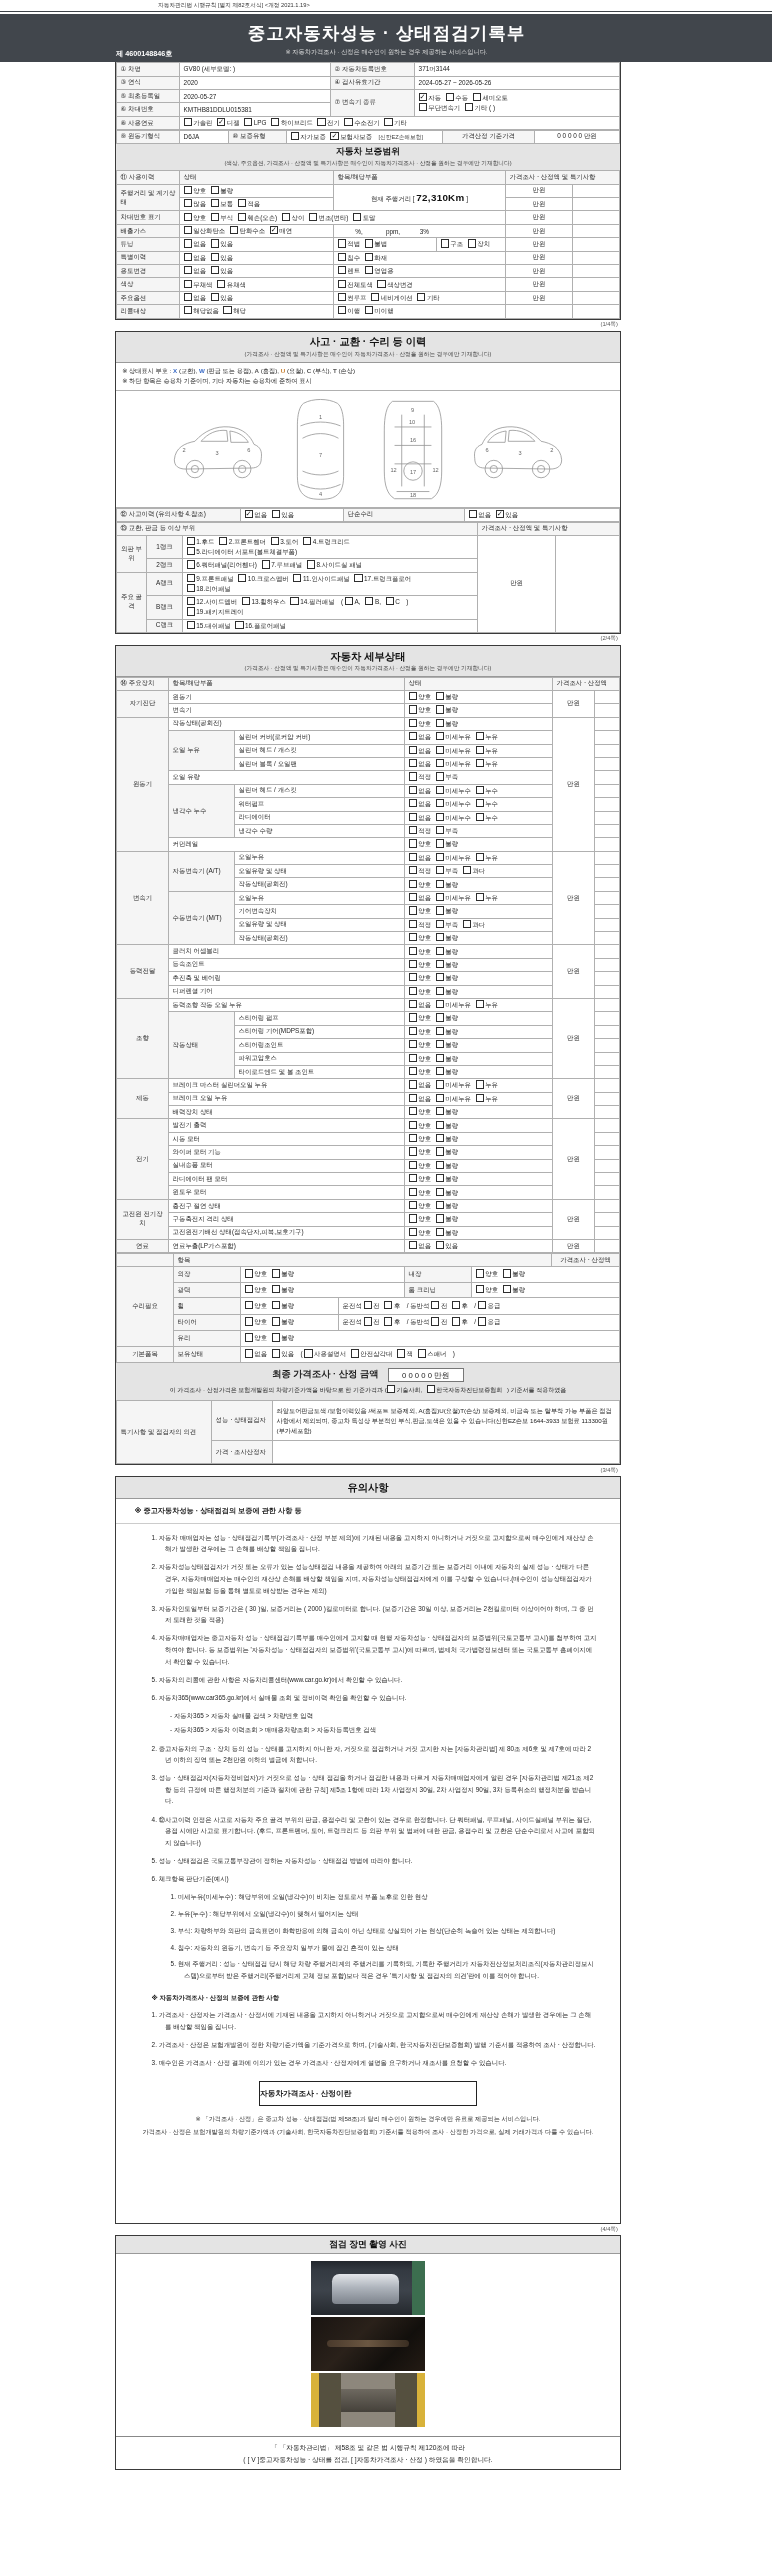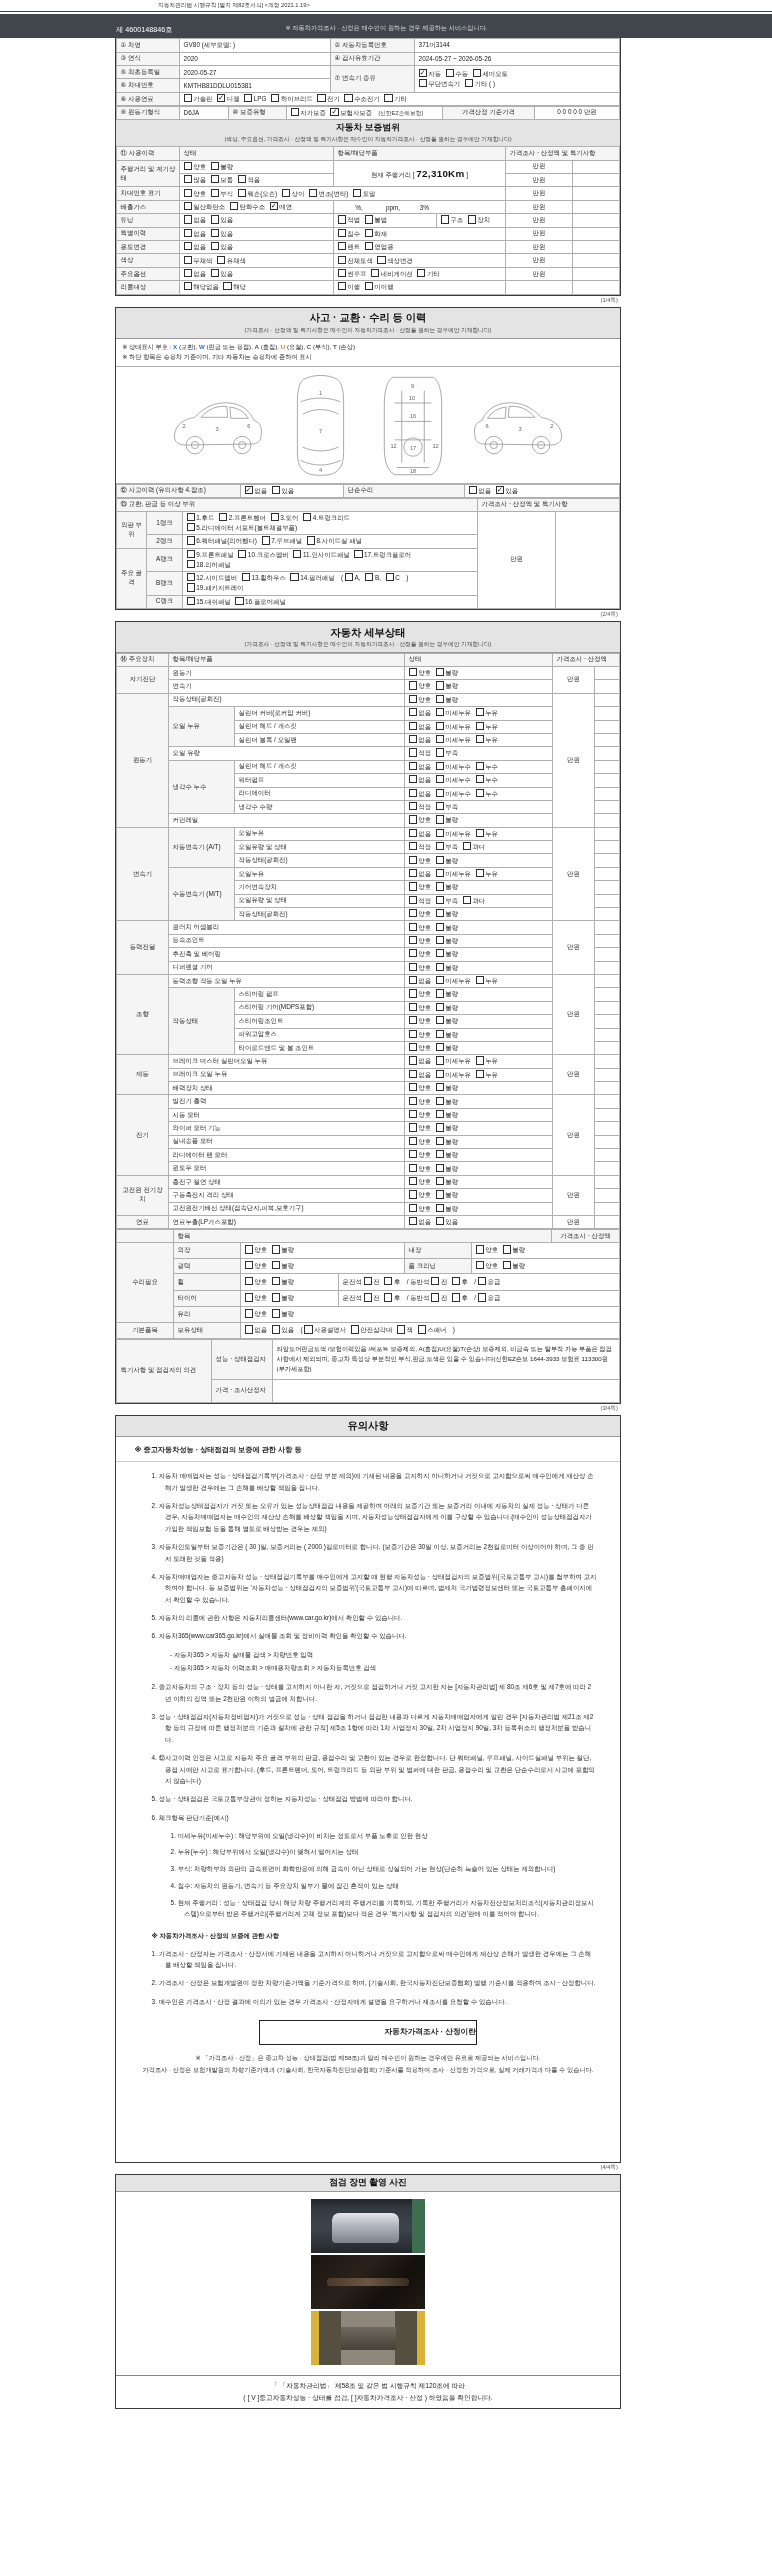--- a/index.html
+++ b/index.html
@@ -6,21 +6,21 @@
   body{width:773px;height:2576px;overflow:hidden;background:#fff;
        font-family:"Liberation Sans","DejaVu Sans",sans-serif;color:#222}
   .reg-line{position:relative;height:9.3px}
   .reg-line span{position:absolute;left:158px;top:1.5px;font-size:5.7px;color:#333;letter-spacing:0}
   .top-rule{height:1.5px;background:#3f4449;margin-top:1.5px}
   
   .hdr{background:#41464c;color:#fff;position:relative;padding:7.2px 0 5.2px;margin-top:1.5px}
   .hdr .t{text-align:center;font-size:17.5px;font-weight:bold;letter-spacing:1px}
   .hdr .s{text-align:center;font-size:9.8px;margin-top:2.6px}
   .hdr .n{text-align:center;font-size:6.2px;color:#dcdcdc;margin-top:2.6px}
-  .hdr .doc{position:absolute;left:116px;bottom:2.6px;font-size:7.2px;font-weight:normal}
+  .hdr .doc{position:absolute;left:116px;bottom:2.6px;font-size:7.2px;font-weight:bold}
   .wrap{margin-left:115px;width:506px}
   .blk{border:1px solid #3a3a3a;background:#fff;box-sizing:border-box}
   .band{background:#e4e4e4;text-align:center;padding:3.6px 0 3.1px;border-bottom:0.5px solid #999}
   .band .t{font-size:10.3px;font-weight:bold;color:#111}
   .band .s{font-size:5.7px;color:#444;margin-top:1.5px}
   .band.small{padding:2.1px 0 2.1px}
   .band.small .t{font-size:8.8px}
   table{border-collapse:collapse;width:100%;table-layout:fixed;margin-top:-0.5px}
   td{border:0.5px solid #b0b0b0;font-size:6.4px;padding:1px 3.6px;vertical-align:middle;
      overflow:hidden;height:13.4px;box-sizing:border-box}
@@ -39,21 +39,21 @@
   .acc-notes{font-size:6.2px;color:#222;padding:3.1px 6.2px;border-bottom:0.5px solid #b0b0b0;line-height:1.7}
   .diagrams{display:flex;justify-content:center;gap:13.4px;padding:3.1px 0;border-bottom:0.5px solid #b0b0b0}
   .diagrams svg{display:block}
   
   .notice-head{font-size:7.2px;font-weight:bold;padding:7.2px 18.5px 6.2px;border-bottom:0.5px solid #ccc}
   .notice-body{padding:8.2px 23px 5.2px;font-size:6.4px;line-height:1.8;color:#222}
   .ni{padding-left:26px;text-indent:-13.4px;margin-bottom:6.7px}
   .nb{padding-left:31px;margin-bottom:2.1px}
   .nsub{padding-left:45px;text-indent:-13.4px;margin-bottom:5.2px}
   .nh{font-weight:bold;margin:10.3px 0 6.2px;padding-left:12.4px}
-  .nbox{width:216px;margin:12.4px auto 7.2px;border:1px solid #222;text-align:right;
+  .nbox{width:216px;margin:12.4px auto 7.2px;border:1px solid #222;text-align:left;
         font-weight:bold;font-size:7.7px;padding:4.6px 0}
   .nclose{text-align:center;font-size:6.2px;color:#333;margin:1.5px 0}
   
   .photos{padding:5.2px 0 7.2px;background:#fff}
   .ph{width:114px;height:54px;margin:2.1px auto;position:relative;overflow:hidden;background:#222}
   .ph1{background:linear-gradient(180deg,#22262c 0%,#343a42 18%,#3d434b 55%,#24282d 100%)}
   .ph1:before{content:"";position:absolute;left:20.6px;top:13.4px;width:67px;height:30px;border-radius:7.2px 7.2px 4.1px 4.1px;
       background:linear-gradient(180deg,#e3e6ea 0%,#aeb4bc 45%,#7d838c 100%)}
   .ph1:after{content:"";position:absolute;right:0;top:0;width:13.4px;height:100%;background:#3c6e4f}
   .ph2{background:linear-gradient(135deg,#191411 0%,#2a211a 40%,#120f0c 70%,#241b14 100%)}
@@ -73,20 +73,21 @@
 </style>
 </head>
 <body>
 
 <div class="reg-line">
   <span>자동차관리법 시행규칙 [별지 제82호서식] &lt;개정 2021.1.19&gt;</span>
 </div>
 <div class="top-rule"></div>
 
 <div class="hdr">
+  <div class="t">중고자동차성능 · 상태점검기록부</div>
   <div class="n">※ 자동차가격조사 · 산정은 매수인이 원하는 경우 제공하는 서비스입니다.</div>
   <div class="doc">제 4600148846호</div>
 </div>
 
 <div class="wrap">
 
   <div class="blk">
     <table>
       <colgroup>
           <col style="width:63px">
@@ -715,20 +716,28 @@
         <td colspan="5">
           <span><span class="opt"><span class="cb"></span>없음</span><span class="opt"><span class="cb"></span>있음</span></span>
           <span>(</span>
           <span><span class="opt"><span class="cb"></span>사용설명서</span><span class="opt"><span class="cb"></span>안전삼각대</span><span class="opt"><span class="cb"></span>잭</span><span class="opt"><span class="cb"></span>스패너</span></span>
           <span>)</span>
         </td>
       </tr>
     </tbody>
       </table>
 
+    <div class="band small" style="padding:5.2px 0">
+      <span style="font-size:9.3px;font-weight:bold">최종 가격조사 · 산정 금액</span>
+      &nbsp;&nbsp;
+      <span style="font-size:7.7px;border:0.5px solid #777;background:#fff;padding:1.5px 13.4px">0 0 0 0 0 만원</span>
+      <div style="font-size:6px;margin-top:3.1px">
+        <span>이 가격조사 · 산정가격은 보험개발원의 차량기준가액을 바탕으로 한 기준가격과 (</span><span><span class="opt"><span class="cb"></span>기술사회,</span><span class="opt"><span class="cb"></span>한국자동차진단보증협회</span></span><span>) 기준서를 적용하였음</span>
+      </div>
+    </div>
     <table>
       <colgroup>
           <col style="width:95px">
           <col style="width:61px">
           <col>
         </colgroup>
       <tbody>
           <tr>
         <td class="lab" rowspan="2">특기사항 및 점검자의 의견</td>
         <td class="lab" style="height:40px">성능 · 상태점검자</td>

